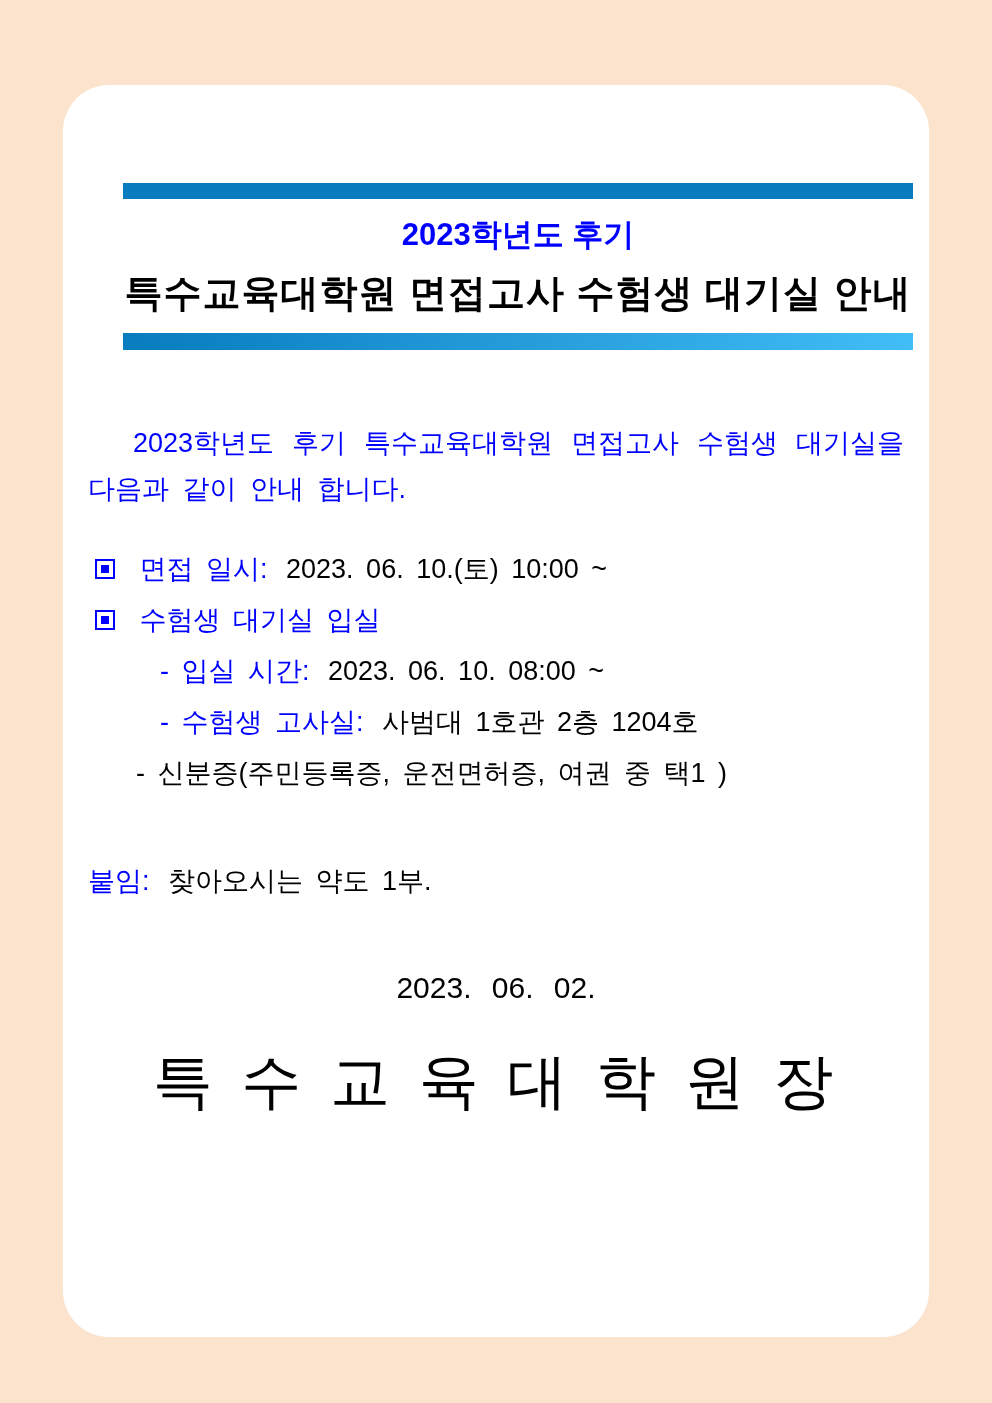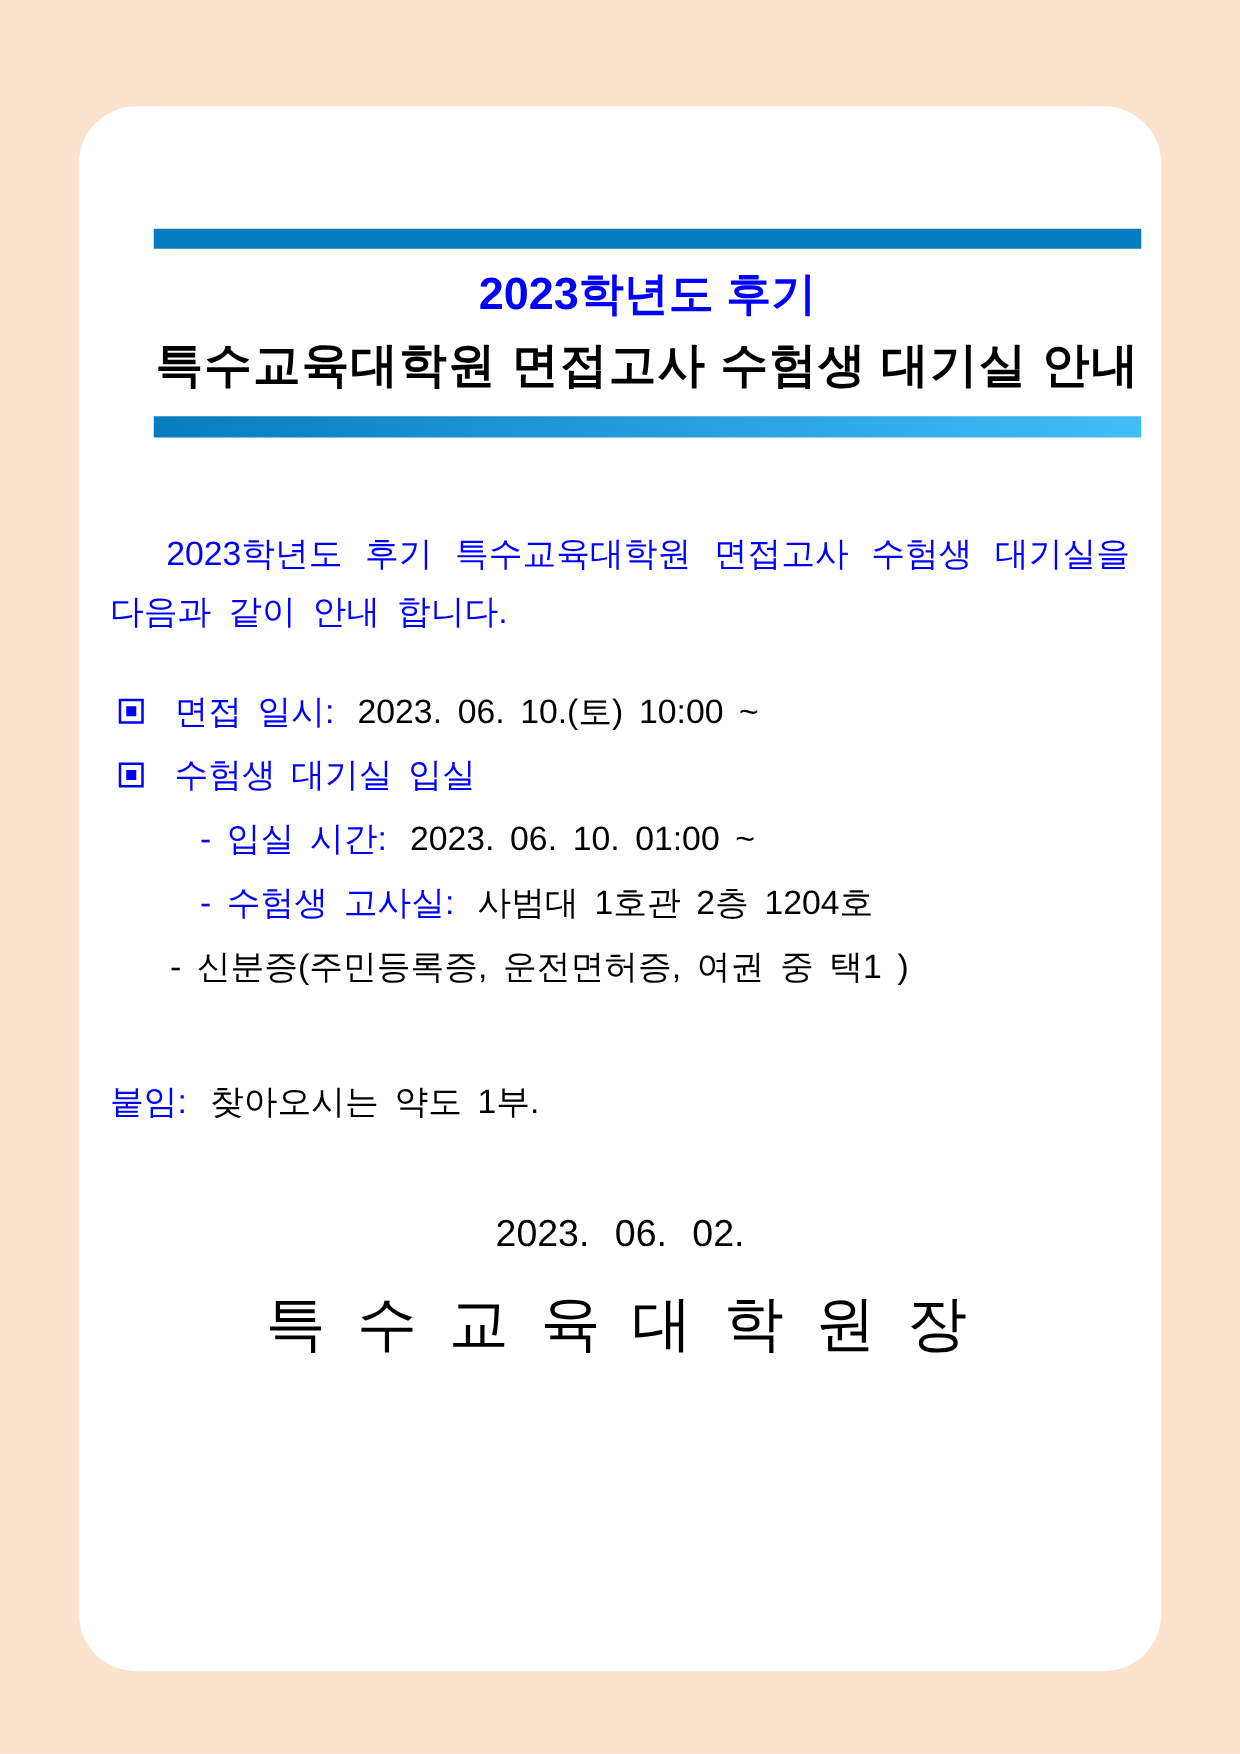--- a/index.html
+++ b/index.html
@@ -25,21 +25,21 @@
     background: #087cbe;
   }
   .bar-bottom {
     height: 17px;
     margin-top: 16px;
     background: linear-gradient(to right, #087cbe, #41bdf7);
   }
   .title1 {
     margin-top: 14px;
     text-align: center;
-    font-size: 36px; line-height: 44px;
+    font-size: 31px; line-height: 44px;
     font-weight: bold;
     color: #0000ff;
   }
   .title2 {
     margin-top: 12px;
     text-align: center;
     font-size: 38px; line-height: 48px;
     font-weight: bold;
     color: #000000;
     letter-spacing: 1px;
@@ -96,23 +96,23 @@
   
   .date-line {
     margin-top: 71px;
     text-align: center;
     font-size: 30px;
     line-height: 38px;
     word-spacing: 12px;
     color: #000000;
   }
   .signature {
-    margin-top: 23px;
+    margin-top: 45px;
     text-align: center;
-    font-size: 48px;
+    font-size: 60px;
     line-height: 60px;
     letter-spacing: 6px;
     color: #000000;
   }
 </style>
 </head>
 <body>
 
 <div class="card">
 
@@ -136,21 +136,21 @@
       </div>
 
       <div class="line">
         <span class="sq"></span>
         <span class="blue">수험생 대기실 입실</span>
         <span class="black"></span>
       </div>
 
       <div class="line sub">
         <span class="blue">- 입실 시간:</span>
-        <span class="black">2023. 06. 10. 01:00 ~</span>
+        <span class="black">2023. 06. 10. 08:00 ~</span>
       </div>
 
       <div class="line sub">
         <span class="blue">- 수험생 고사실:</span>
         <span class="black">사범대 1호관 2층 1204호</span>
       </div>
 
 
       <div class="line sub2">
         <span class="blue"></span>

